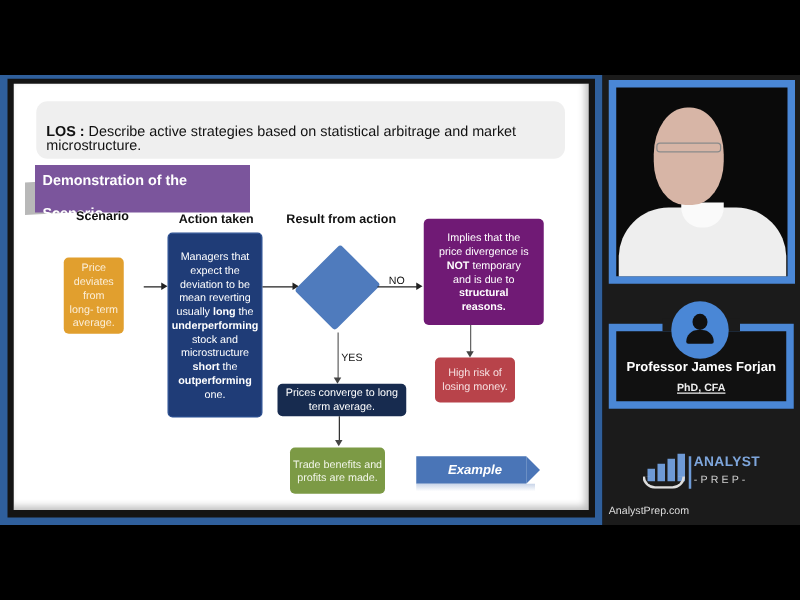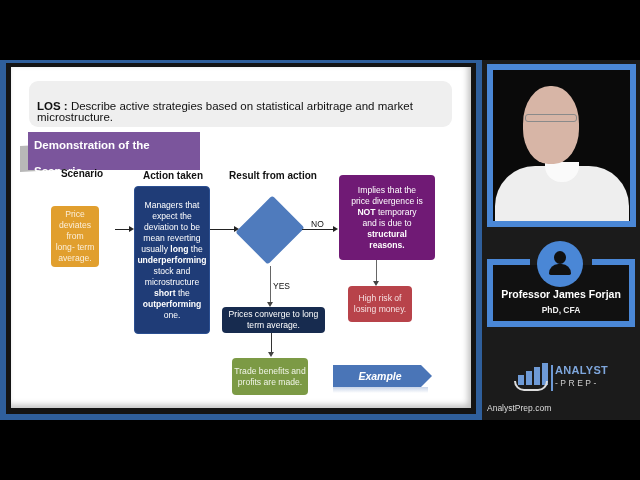--- a/index.html
+++ b/index.html
@@ -62,21 +62,21 @@
   .glasses { position: absolute; left: 32px; top: 44px; width: 52px; height: 8px; border: 1px solid #8a8a8a; border-radius: 3px; }
   .shirt { position: absolute; left: 2px; top: 96px; width: 134px; height: 60px; background: #eeeeee; border-radius: 40px 40px 0 0; }
   .collar { position: absolute; left: 52px; top: 92px; width: 34px; height: 20px; background: #fafafa; border-radius: 0 0 16px 16px; }
 
   .name-frame { position: absolute; left: 487px; top: 259px; width: 148px; height: 68px; border: 6px solid #4a87d6; background: #111; }
   .name-frame-gap { position: absolute; left: 530px; top: 255px; width: 62px; height: 10px; background: #1b1b1b; }
   .avatar { position: absolute; left: 537px; top: 241px; width: 46px; height: 46px; border-radius: 50%; background: #4a87d6; }
   .avatar-headshape { position: absolute; left: 17px; top: 10px; width: 12px; height: 13px; background: #111; border-radius: 50%; }
   .avatar-body { position: absolute; left: 12px; top: 23px; width: 22px; height: 11px; background: #111; border-radius: 11px 11px 2px 2px; }
   .prof-name { position: absolute; left: 487px; top: 288px; width: 148px; text-align: center; color: #fff; font-weight: bold; font-size: 10.5px; }
-  .prof-cred { position: absolute; left: 487px; top: 305px; width: 148px; text-align: center; color: #eee; font-weight: bold; font-size: 8.5px; }
+  .prof-cred { position: absolute; left: 487px; top: 305px; width: 148px; text-align: center; color: #eee; font-weight: bold; font-size: 8.5px; text-decoration: underline; }
 
   .logo { position: absolute; left: 514px; top: 363px; width: 100px; height: 30px; }
   .bar { position: absolute; bottom: 8px; width: 6px; background: #6e9ad6; }
   .swoosh { position: absolute; left: 0; top: 18px; width: 34px; height: 10px; border: 2px solid #ddd; border-top: none; border-radius: 0 0 20px 20px; }
   .logo-divider { position: absolute; left: 37px; top: 2px; width: 2px; height: 26px; background: #6e9ad6; }
   .logo-top { position: absolute; left: 41px; top: 1px; font-weight: bold; color: #7ea6dc; font-size: 11px; letter-spacing: 0.3px; }
   .logo-bottom { position: absolute; left: 41px; top: 15px; color: #cfcfcf; font-size: 8.5px; letter-spacing: 2.5px; }
   .site { position: absolute; left: 487px; top: 403px; width: 148px; text-align: left; color: #ddd; font-size: 8.5px; }
 </style>
 </head>

